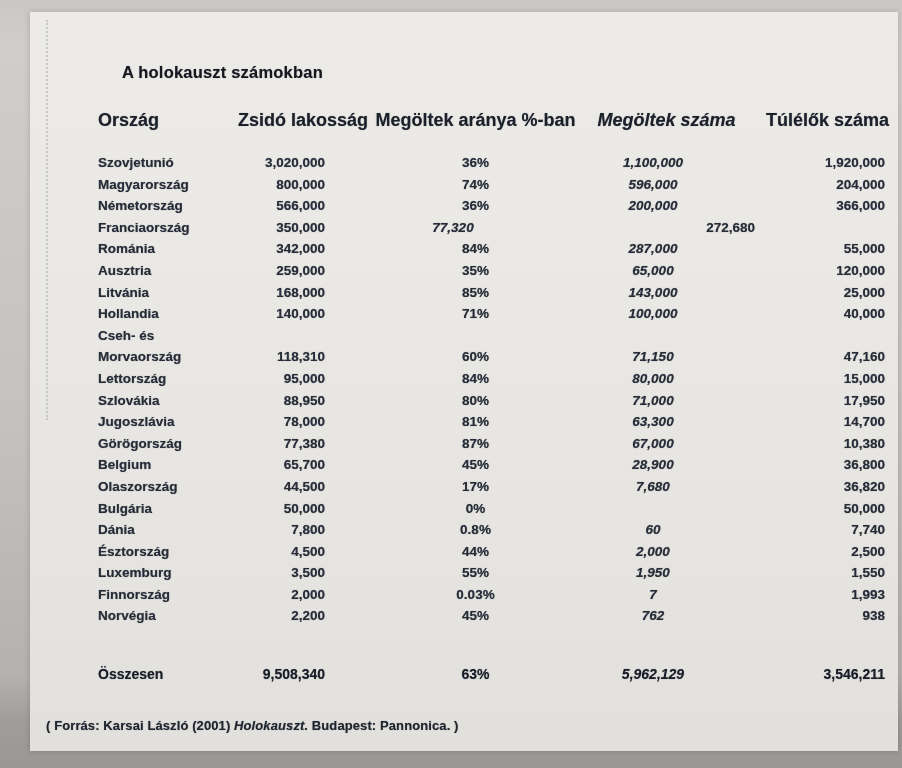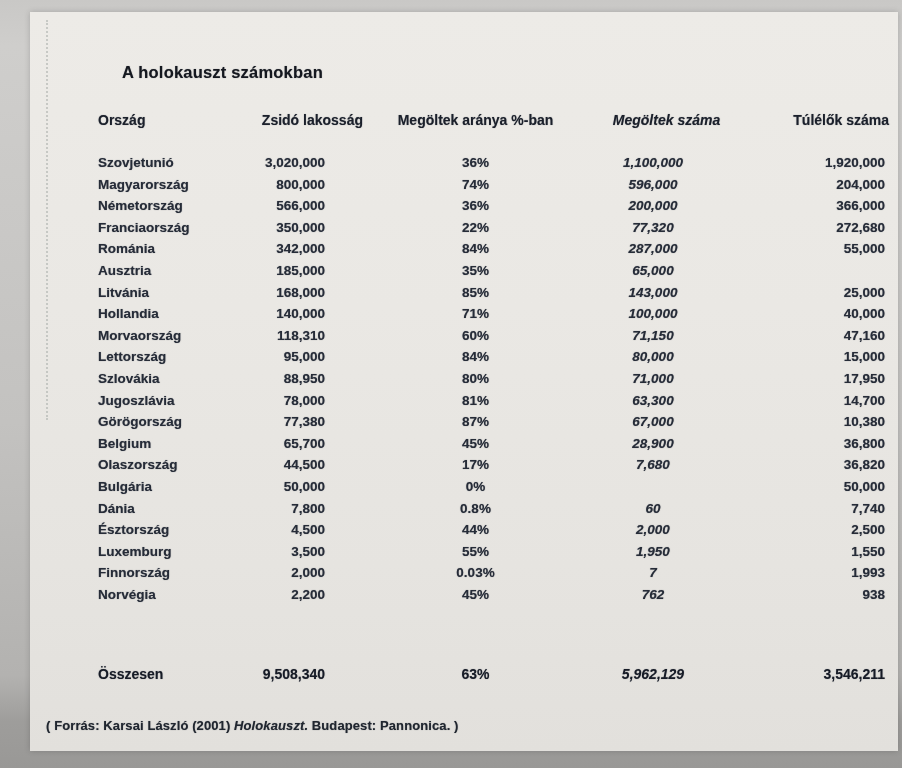--- a/index.html
+++ b/index.html
@@ -20,21 +20,21 @@
   .content{position:absolute;left:68px;top:0;width:795px;color:#262c38;}
   .soft{text-shadow:0 0 1px rgba(38,44,56,.55);}
   .title{
     position:absolute;top:43px;left:16px;margin:8px;
     font-size:16.5px;font-weight:bold;color:#15181f;letter-spacing:.2px;
   }
   .row{
     display:grid;grid-template-columns:140px 125px 225px 175px 130px;
     font-size:13.5px;font-weight:bold;line-height:21.6px;white-space:nowrap;
   }
-  .hdr{position:absolute;top:98px;left:0;width:795px;font-size:14px;color:#1b202b;}
+  .hdr{position:absolute;top:98px;left:0;width:795px;font-size:18px;color:#1b202b;}
   .tbody{position:absolute;top:140px;left:0;width:795px;}
   .total{position:absolute;top:652px;left:0;width:795px;font-size:14px;color:#161b26;}
   .c1{text-align:left;}
   .c2{text-align:right;padding-right:38px;}
   .c3{text-align:center;}
   .c4{text-align:center;padding-right:45px;font-style:italic;}
   .c5{text-align:right;padding-right:8px;}
   .hdr .c2{padding-right:0;}
   .hdr .c4{padding-right:18px;}
   .hdr .c5{padding-right:4px;}
@@ -78,52 +78,53 @@
         <div class="row">
           <span class="c1">Németország</span>
           <span class="c2">566,000</span>
           <span class="c3">36%</span>
           <span class="c4">200,000</span>
           <span class="c5">366,000</span>
         </div>
         <div class="row">
           <span class="c1">Franciaország</span>
           <span class="c2">350,000</span>
-          <span class="c3">22%</span>
           <span class="c4">77,320</span>
           <span class="c5">272,680</span>
         </div>
         <div class="row">
           <span class="c1">Románia</span>
           <span class="c2">342,000</span>
           <span class="c3">84%</span>
           <span class="c4">287,000</span>
           <span class="c5">55,000</span>
         </div>
         <div class="row">
           <span class="c1">Ausztria</span>
-          <span class="c2">185,000</span>
+          <span class="c2">259,000</span>
           <span class="c3">35%</span>
           <span class="c4">65,000</span>
+          <span class="c5">120,000</span>
         </div>
         <div class="row">
           <span class="c1">Litvánia</span>
           <span class="c2">168,000</span>
           <span class="c3">85%</span>
           <span class="c4">143,000</span>
           <span class="c5">25,000</span>
         </div>
         <div class="row">
           <span class="c1">Hollandia</span>
           <span class="c2">140,000</span>
           <span class="c3">71%</span>
           <span class="c4">100,000</span>
           <span class="c5">40,000</span>
         </div>
         <div class="row">
+          <span class="c1">Cseh- és</span>
           <span class="c2"></span>
           <span class="c3"></span>
           <span class="c4"></span>
           <span class="c5"></span>
         </div>
         <div class="row">
           <span class="c1">Morvaország</span>
           <span class="c2">118,310</span>
           <span class="c3">60%</span>
           <span class="c4">71,150</span>

